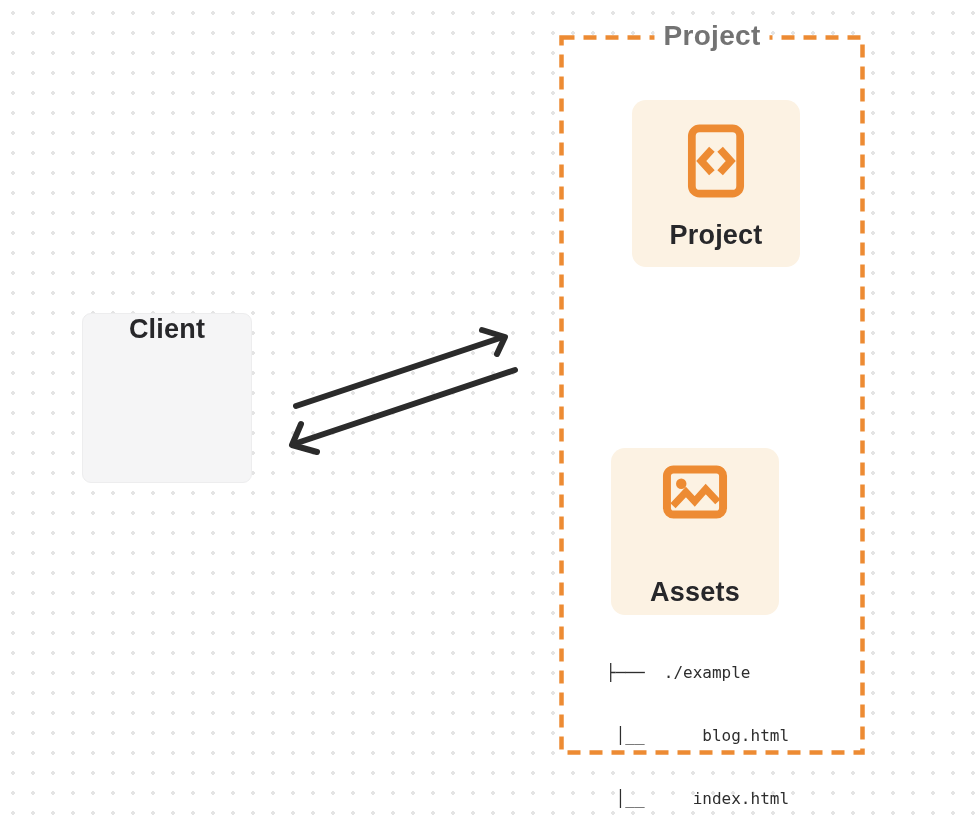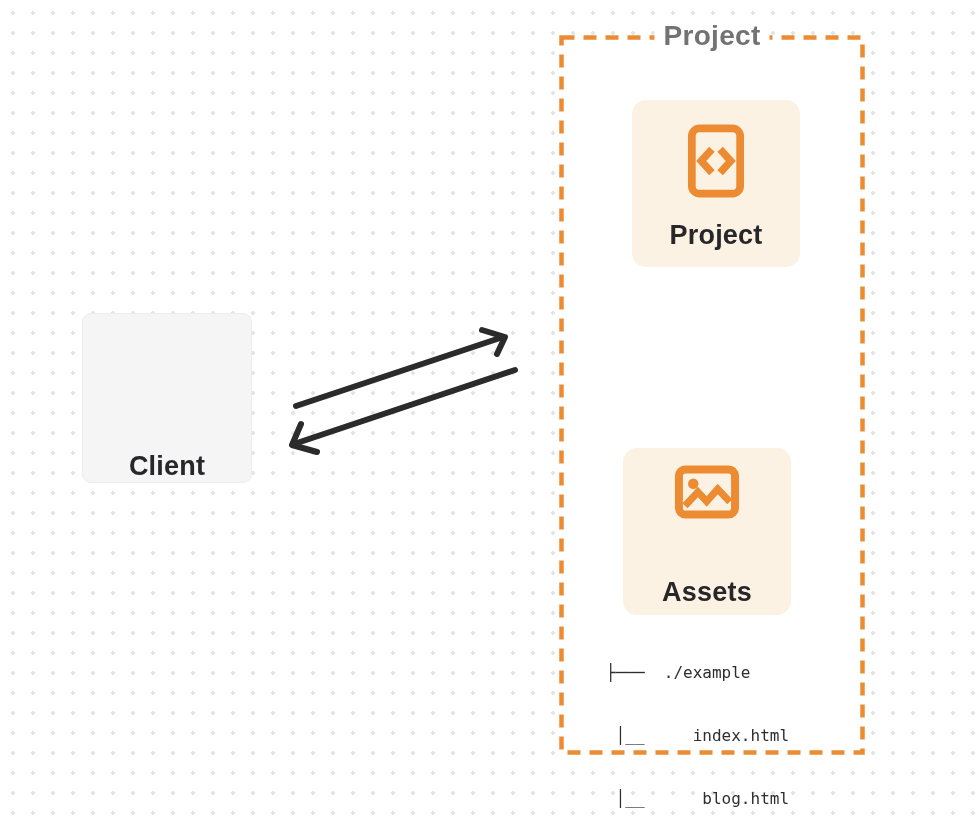--- a/index.html
+++ b/index.html
@@ -13,21 +13,21 @@
     position:relative;width:980px;height:818px;
     background-color:#ffffff;
     background-image:radial-gradient(circle,#e4e4e4 1.6px,transparent 1.9px);
     background-size:20px 20px;
     background-position:3px 3px;
   }
   
   .client-box{
     position:absolute;left:82px;top:313px;width:168px;height:168px;
     background:#f5f5f6;border:1px solid #ededee;border-radius:9px;
-    display:flex;align-items:flex-end;justify-content:center;
+    display:flex;align-items:flex-start;justify-content:center;
   }
   .client-box span{
     font-size:27px;font-weight:700;color:#27272a;letter-spacing:.2px;
   }
   
   .api-label{
     position:absolute;left:308px;top:288px;
     font-size:19px;font-weight:700;color:#222326;letter-spacing:.2px;
   }
   
@@ -48,21 +48,21 @@
   .card{
     position:absolute;width:168px;height:167px;border-radius:14px;
     background:#fcf2e3;
     display:flex;flex-direction:column;align-items:center;justify-content:center;
   }
   .card .card-label{
     font-size:27px;font-weight:700;color:#27272a;letter-spacing:.2px;
   }
   .worker-card{left:73px;top:65px;}
   .worker-card .icon-wrap{margin-bottom:21px;margin-top:6px;}
-  .assets-card{left:64px;top:413px;gap:32px;}
+  .assets-card{left:52px;top:413px;gap:32px;}
   .assets-card .icon-wrap{margin-bottom:25px;margin-top:8px;}
   .icon-wrap{display:flex;align-items:center;justify-content:center;}
   
   .file-tree{
     position:absolute;left:47px;top:585px;
     font-family:"DejaVu Sans Mono","Liberation Mono",monospace;
     font-size:16px;line-height:21px;color:#2e2e2e;
     white-space:pre;
   }
 </style>
@@ -111,19 +111,19 @@
           <rect x="1.8" y="1.8" width="20.4" height="16.4" rx="2.4" stroke="#ed8b33" stroke-width="2.9"></rect>
           <circle cx="7" cy="7" r="1.9" fill="#ed8b33"></circle>
           <path d="M4 15 L8.7 10 L11.9 13.4 L15.9 8.9 L20.3 13.6" stroke="#ed8b33" stroke-width="2.6" stroke-linejoin="miter"></path>
         </svg>
       </span>
       <div class="card-label">Assets</div>
     </div>
 
     <div class="file-tree">
       <div>├───  ./example</div>
+      <div> │__      blog.html</div>
       <div> │__     index.html</div>
-      <div> │__      blog.html</div>
       
     </div>
   </div>
 
 </div>
 
 </body></html>

